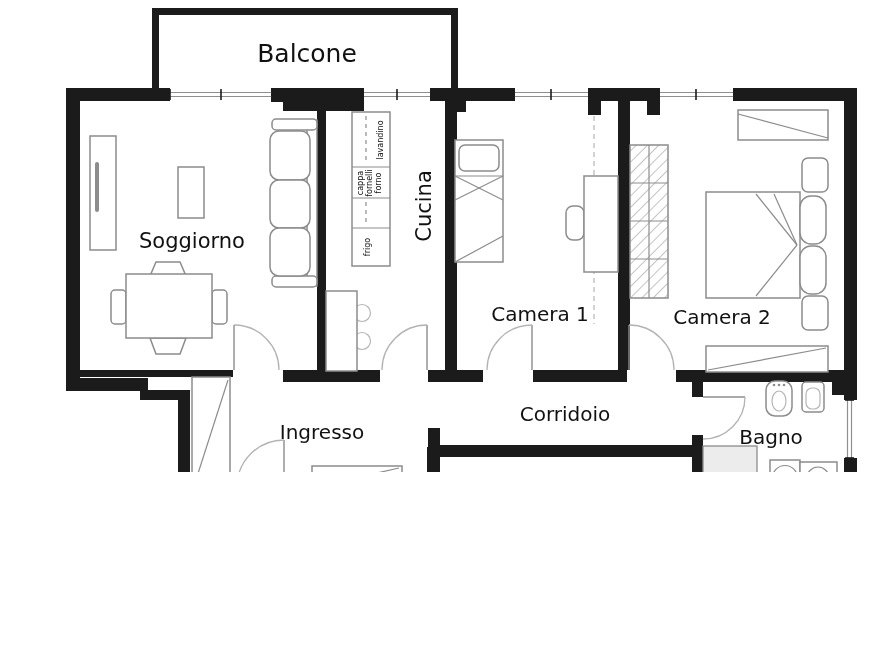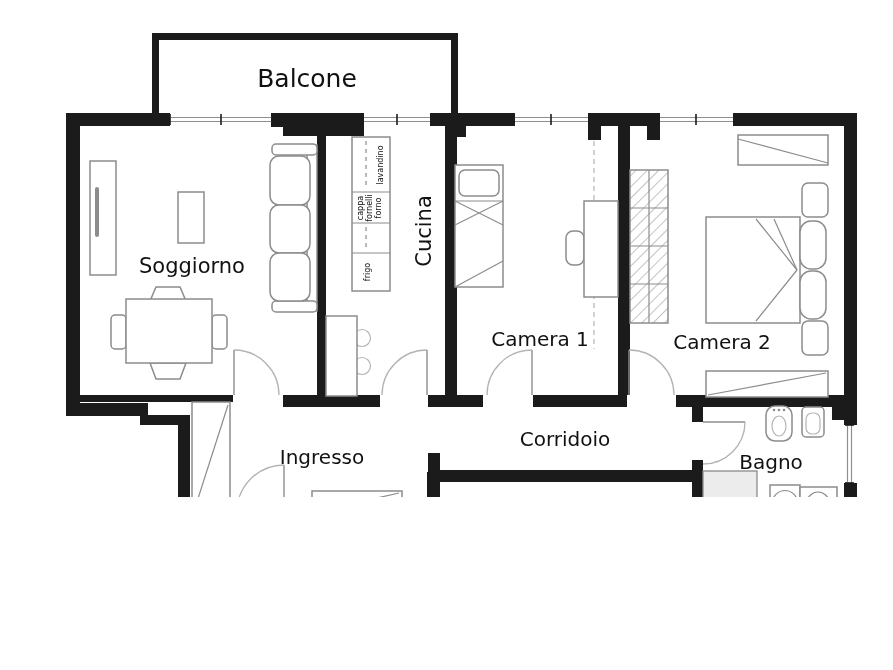--- a/index.html
+++ b/index.html
@@ -1,16 +1,16 @@
 <!DOCTYPE html>
 <html style="--wall: #1b1b1b; --furniture: #8c8c8c; --furniture_light: #b5b5b5; --door: #b3b3b3; --window_line: #8f8f8f; --text: #111111; --arrow: #3f3f3f; --shower_fill: #ececec; --background: #ffffff;"><head>
 <meta charset="utf-8">
 <style>
   html,body{margin:0;padding:0;background:#fff;}
-  .stage{position:relative;width:893px;height:472px;background:var(--background,#fff);overflow:hidden;margin-top:25px;}
+  .stage{position:relative;width:893px;height:472px;background:var(--background,#fff);overflow:hidden;}
   svg{position:absolute;left:0;top:0;}
   .wall{fill:var(--wall);stroke:none;}
   .furn{fill:#fff;stroke:var(--furniture);stroke-width:1.5;}
   .furn-thin{fill:#fff;stroke:var(--furniture_light);stroke-width:1.2;}
   .fline{stroke:var(--furniture);stroke-width:1.2;fill:none;}
   .flinel{stroke:var(--furniture_light);stroke-width:1.2;fill:none;}
   .door{stroke:var(--door);stroke-width:1.3;fill:none;}
   .panel{stroke:var(--furniture);stroke-width:1.4;fill:none;}
   .win{stroke:var(--window_line);stroke-width:1.2;fill:none;}
   .wtick{stroke:var(--wall);stroke-width:1.6;fill:none;}

